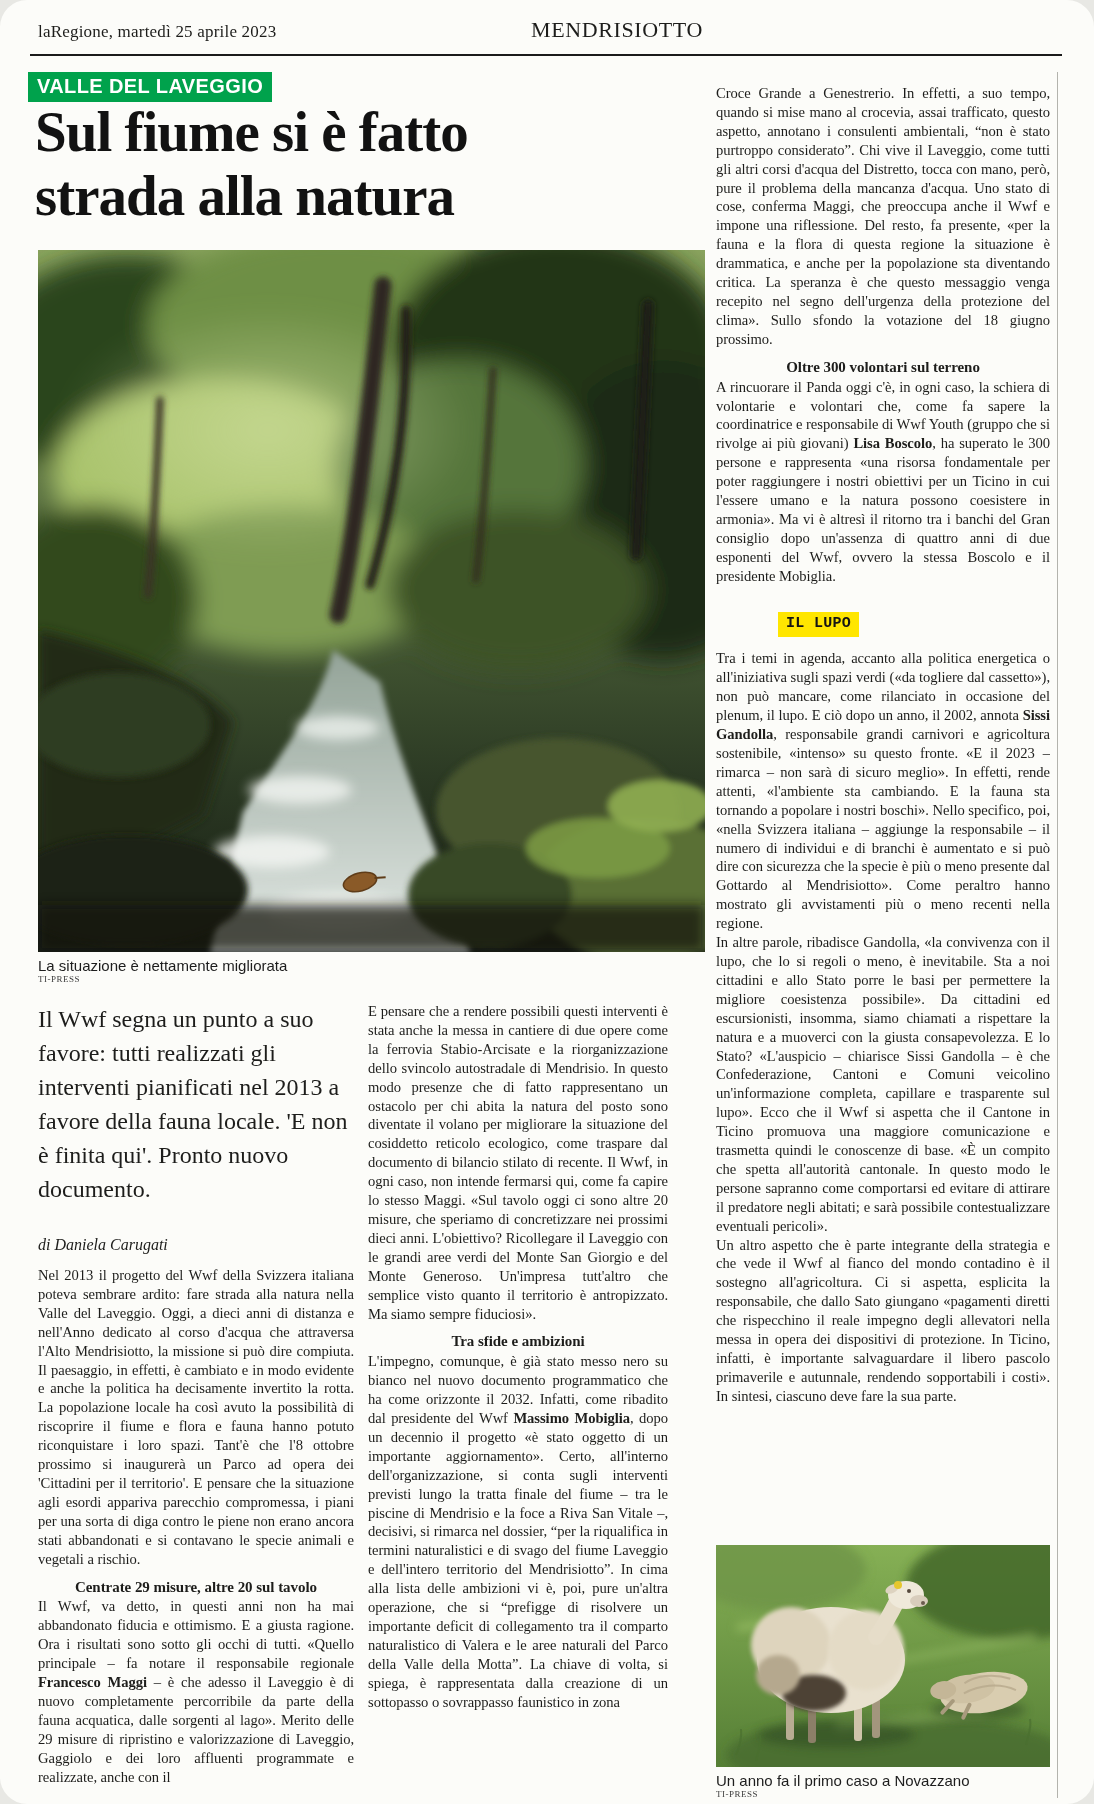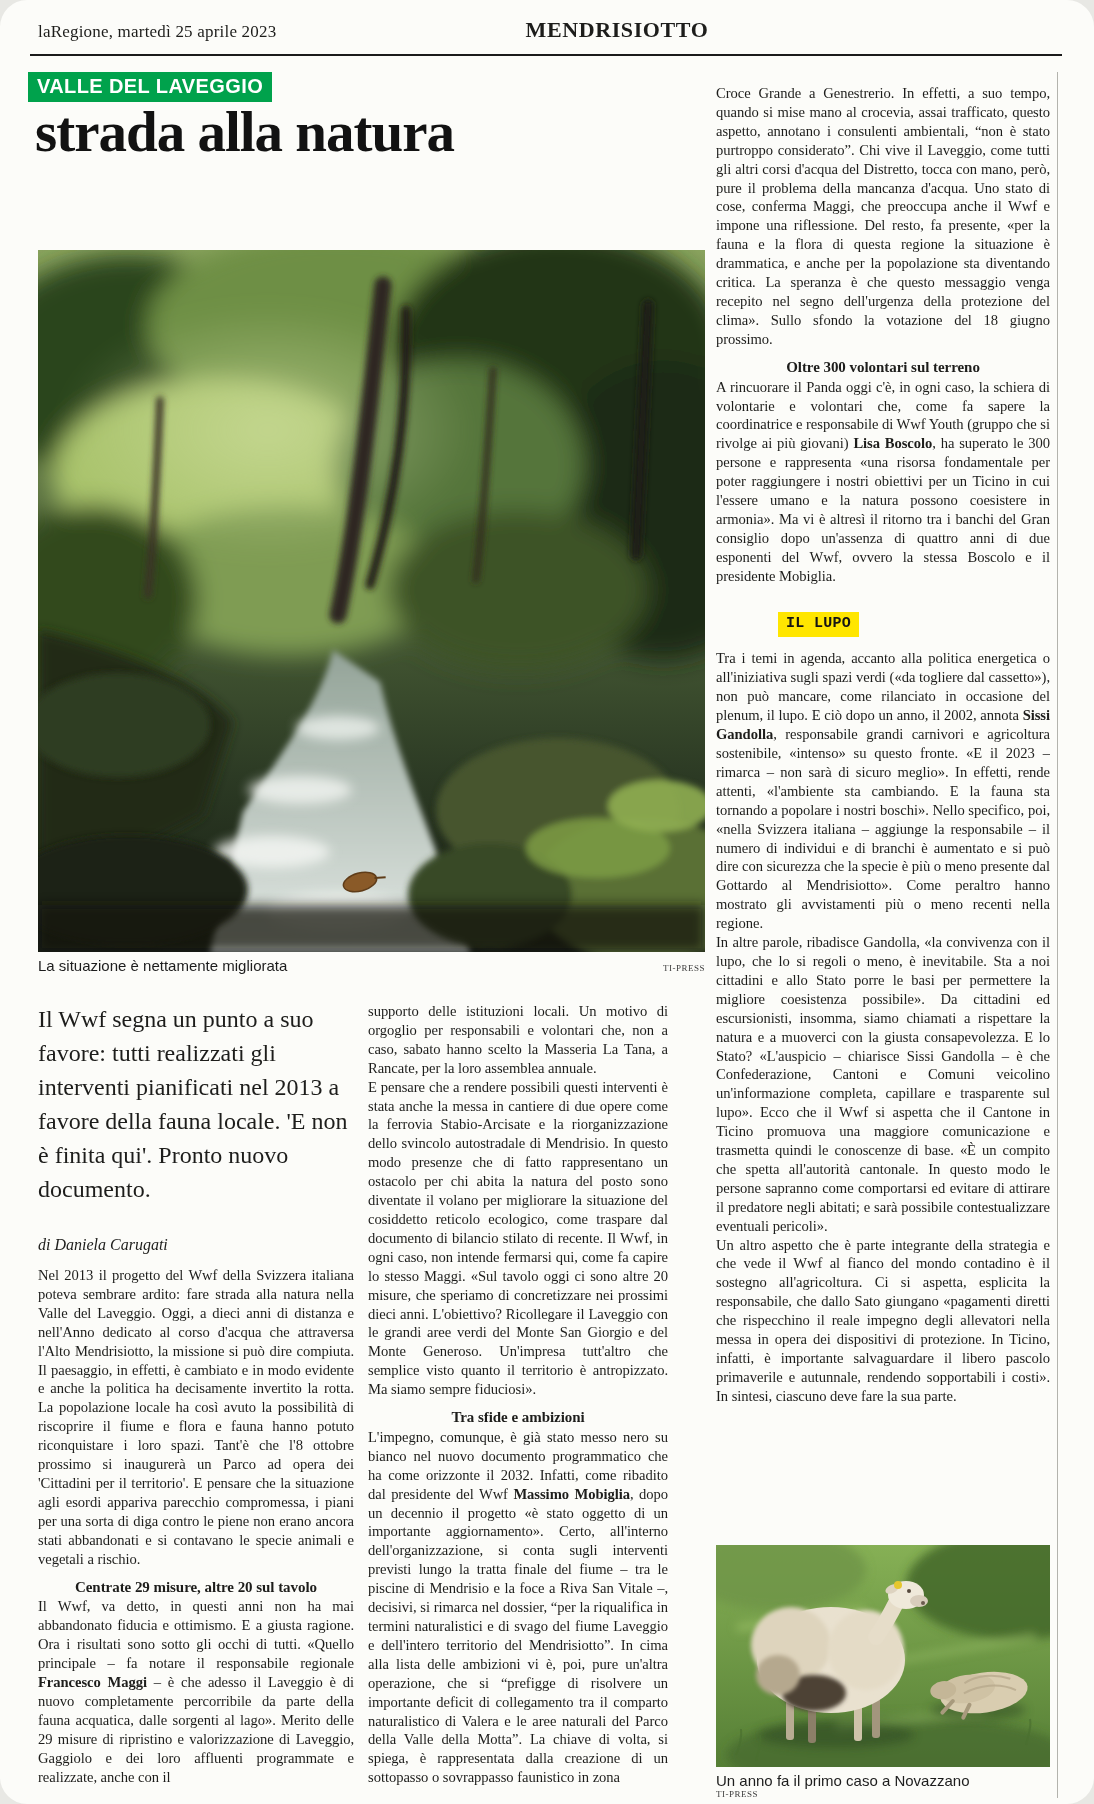--- a/index.html
+++ b/index.html
@@ -1,32 +1,32 @@
 <!DOCTYPE html>
 <html><head>
 <meta charset="utf-8">
 <style>
   html,body{margin:0;padding:0;background:#e8e8e4;}
   .page{position:relative;width:1094px;height:1804px;margin:0 auto;background:#fcfcf9;
         overflow:hidden;font-family:"Liberation Serif",serif;color:#1d1d1b;border-radius:27px;}
   .masthead{position:absolute;left:38px;top:22px;font-size:17px;letter-spacing:.2px;}
   .section-title{position:absolute;left:617px;top:17px;transform:translateX(-50%);
-        font-size:22px;font-weight:bold;letter-spacing:.6px;white-space:nowrap;}
+        font-size:22px;font-weight:normal;letter-spacing:.6px;white-space:nowrap;}
   .header-rule{position:absolute;left:30px;top:54px;width:1032px;height:2px;background:#1b1b1b;}
   .v-divider{position:absolute;left:1057px;top:72px;width:1px;height:1726px;background:#b3b3ad;}
 
   .kicker-green{position:absolute;left:28px;top:72px;background:#00a24c;color:#fff;
         font-family:"Liberation Sans",sans-serif;font-weight:bold;font-size:20px;
         padding:3px 9px 4px;letter-spacing:.4px;}
   .headline{position:absolute;left:35px;top:100px;width:640px;font-weight:bold;
         font-size:57px;line-height:64px;letter-spacing:-1px;color:#121212;}
 
   .main-photo{position:absolute;left:38px;top:250px;width:667px;height:702px;overflow:hidden;}
   .caption-row{position:absolute;display:flex;justify-content:space-between;align-items:baseline;}
-  .caption-row.main{left:38px;top:957px;width:667px;}
+  .caption-row.main{left:38px;top:957px;width:667px;flex-direction:column;}
   .caption-row.sheep{left:716px;top:1772px;width:334px;flex-direction:column;}
   .caption{font-family:"Liberation Sans",sans-serif;font-size:15px;color:#1d1d1d;}
   .credit{font-family:Liberation Serif, serif;font-size:9px;color:#3c3c3c;letter-spacing:.5px;}
 
   .standfirst{position:absolute;left:38px;top:1002px;width:322px;font-size:24px;line-height:34px;}
   .byline{position:absolute;left:38px;top:1236px;font-style:italic;font-size:16px;}
 
   .bodycol{position:absolute;overflow:hidden;font-size:14.6px;line-height:18.9px;
         text-align:justify;letter-spacing:-.05px;}
   .col1{left:38px;top:1266px;width:316px;height:538px;}
@@ -48,20 +48,21 @@
 
 <div class="page">
 
   <div class="masthead">laRegione, martedì 25 aprile 2023</div>
   <div class="section-title">MENDRISIOTTO</div>
   <div class="header-rule"></div>
   <div class="v-divider"></div>
 
   <div class="kicker-green">VALLE DEL LAVEGGIO</div>
   <div class="headline">
+    <div>Sul fiume si è fatto</div>
     <div>strada alla natura</div>
   </div>
 
   <div class="main-photo">
     <svg width="667" height="702" viewBox="0 0 667 702" preserveAspectRatio="none">
       <defs>
         <linearGradient id="bgG" x1="0" y1="0" x2="0" y2="1">
           <stop offset="0" stop-color="#8aa45e"></stop>
             <stop offset=".45" stop-color="#4f653a"></stop>
           <stop offset=".75" stop-color="#2c3a24"></stop>
@@ -136,21 +137,20 @@
 
   <div class="standfirst">Il Wwf segna un punto a suo favore: tutti realizzati gli interventi pianificati nel 2013 a favore della fauna locale. 'E non è finita qui'. Pronto nuovo documento.</div>
   <div class="byline">di Daniela Carugati</div>
 
   <div class="bodycol col1">
       <div class="para">Nel 2013 il progetto del Wwf della Svizzera italiana poteva sembrare ardito: fare strada alla natura nella Valle del Laveggio. Oggi, a dieci anni di distanza e nell'Anno dedicato al corso d'acqua che attraversa l'Alto Mendrisiotto, la missione si può dire compiuta. Il paesaggio, in effetti, è cambiato e in modo evidente e anche la politica ha decisamente invertito la rotta. La popolazione locale ha così avuto la possibilità di riscoprire il fiume e flora e fauna hanno potuto riconquistare i loro spazi. Tant'è che l'8 ottobre prossimo si inaugurerà un Parco ad opera dei 'Cittadini per il territorio'. E pensare che la situazione agli esordi appariva parecchio compromessa, i piani per una sorta di diga contro le piene non erano ancora stati abbandonati e si contavano le specie animali e vegetali a rischio.</div>
       <div class="subhead">Centrate 29 misure, altre 20 sul tavolo</div>
       <div class="para">Il Wwf, va detto, in questi anni non ha mai abbandonato fiducia e ottimismo. E a giusta ragione. Ora i risultati sono sotto gli occhi di tutti. «Quello principale – fa notare il responsabile regionale <b>Francesco Maggi</b> – è che adesso il Laveggio è di nuovo completamente percorribile da parte della fauna acquatica, dalle sorgenti al lago». Merito delle 29 misure di ripristino e valorizzazione di Laveggio, Gaggiolo e dei loro affluenti programmate e realizzate, anche con il</div>
     </div>
   <div class="bodycol col2">
-      <div class="para">supporto delle istituzioni locali. Un motivo di orgoglio per responsabili e volontari che, non a caso, sabato hanno scelto la Masseria La Tana, a Rancate, per la loro assemblea annuale.</div>
       <div class="para">E pensare che a rendere possibili questi interventi è stata anche la messa in cantiere di due opere come la ferrovia Stabio-Arcisate e la riorganizzazione dello svincolo autostradale di Mendrisio. In questo modo presenze che di fatto rappresentano un ostacolo per chi abita la natura del posto sono diventate il volano per migliorare la situazione del cosiddetto reticolo ecologico, come traspare dal documento di bilancio stilato di recente. Il Wwf, in ogni caso, non intende fermarsi qui, come fa capire lo stesso Maggi. «Sul tavolo oggi ci sono altre 20 misure, che speriamo di concretizzare nei prossimi dieci anni. L'obiettivo? Ricollegare il Laveggio con le grandi aree verdi del Monte San Giorgio e del Monte Generoso. Un'impresa tutt'altro che semplice visto quanto il territorio è antropizzato. Ma siamo sempre fiduciosi».</div>
       <div class="subhead">Tra sfide e ambizioni</div>
       <div class="para">L'impegno, comunque, è già stato messo nero su bianco nel nuovo documento programmatico che ha come orizzonte il 2032. Infatti, come ribadito dal presidente del Wwf <b>Massimo Mobiglia</b>, dopo un decennio il progetto «è stato oggetto di un importante aggiornamento». Certo, all'interno dell'organizzazione, si conta sugli interventi previsti lungo la tratta finale del fiume – tra le piscine di Mendrisio e la foce a Riva San Vitale –, decisivi, si rimarca nel dossier, “per la riqualifica in termini naturalistici e di svago del fiume Laveggio e dell'intero territorio del Mendrisiotto”. In cima alla lista delle ambizioni vi è, poi, pure un'altra operazione, che si “prefigge di risolvere un importante deficit di collegamento tra il comparto naturalistico di Valera e le aree naturali del Parco della Valle della Motta”. La chiave di volta, si spiega, è rappresentata dalla creazione di un sottopasso o sovrappasso faunistico in zona</div>
     </div>
 
   <div class="bodycol col3">
     <div>
         <div class="para">Croce Grande a Genestrerio. In effetti, a suo tempo, quando si mise mano al crocevia, assai trafficato, questo aspetto, annotano i consulenti ambientali, “non è stato purtroppo considerato”. Chi vive il Laveggio, come tutti gli altri corsi d'acqua del Distretto, tocca con mano, però, pure il problema della mancanza d'acqua. Uno stato di cose, conferma Maggi, che preoccupa anche il Wwf e impone una riflessione. Del resto, fa presente, «per la fauna e la flora di questa regione la situazione è drammatica, e anche per la popolazione sta diventando critica. La speranza è che questo messaggio venga recepito nel segno dell'urgenza della protezione del clima». Sullo sfondo la votazione del 18 giugno prossimo.</div>
         <div class="subhead">Oltre 300 volontari sul terreno</div>
         <div class="para">A rincuorare il Panda oggi c'è, in ogni caso, la schiera di volontarie e volontari che, come fa sapere la coordinatrice e responsabile di Wwf Youth (gruppo che si rivolge ai più giovani) <b>Lisa Boscolo</b>, ha superato le 300 persone e rappresenta «una risorsa fondamentale per poter raggiungere i nostri obiettivi per un Ticino in cui l'essere umano e la natura possono coesistere in armonia». Ma vi è altresì il ritorno tra i banchi del Gran consiglio dopo un'assenza di quattro anni di due esponenti del Wwf, ovvero la stessa Boscolo e il presidente Mobiglia.</div>

